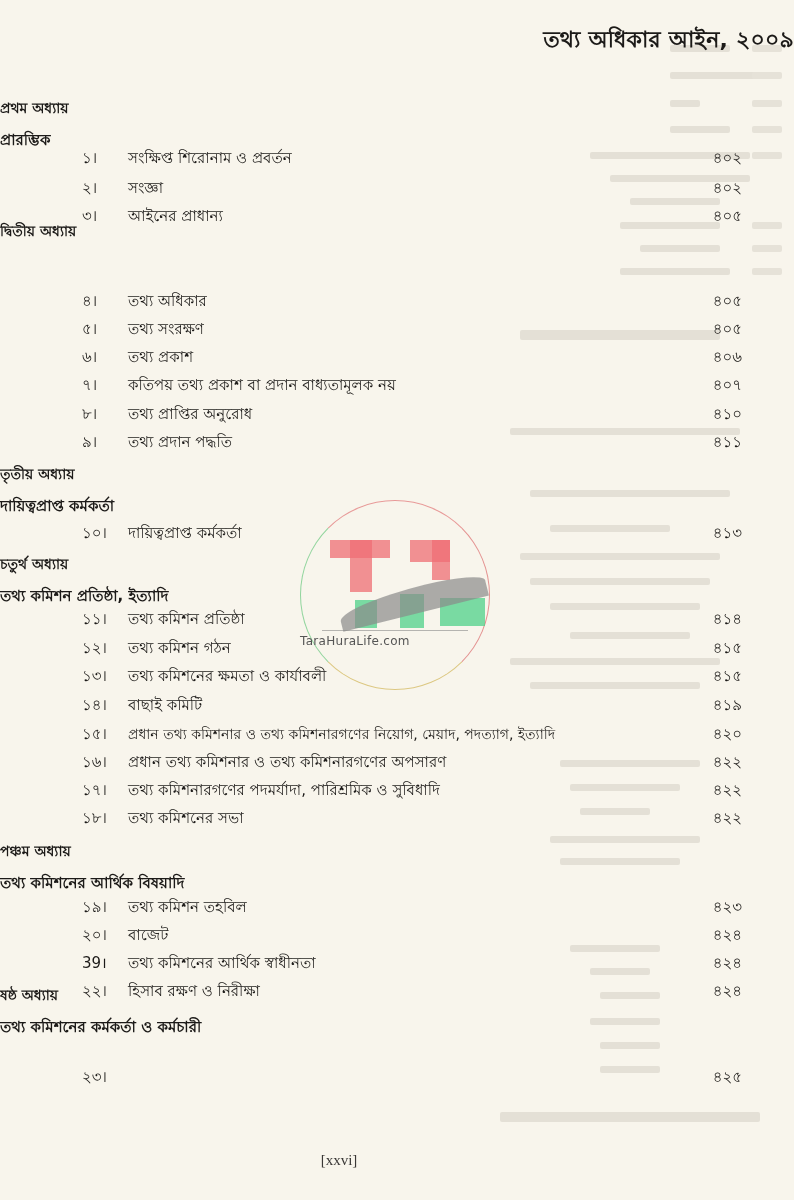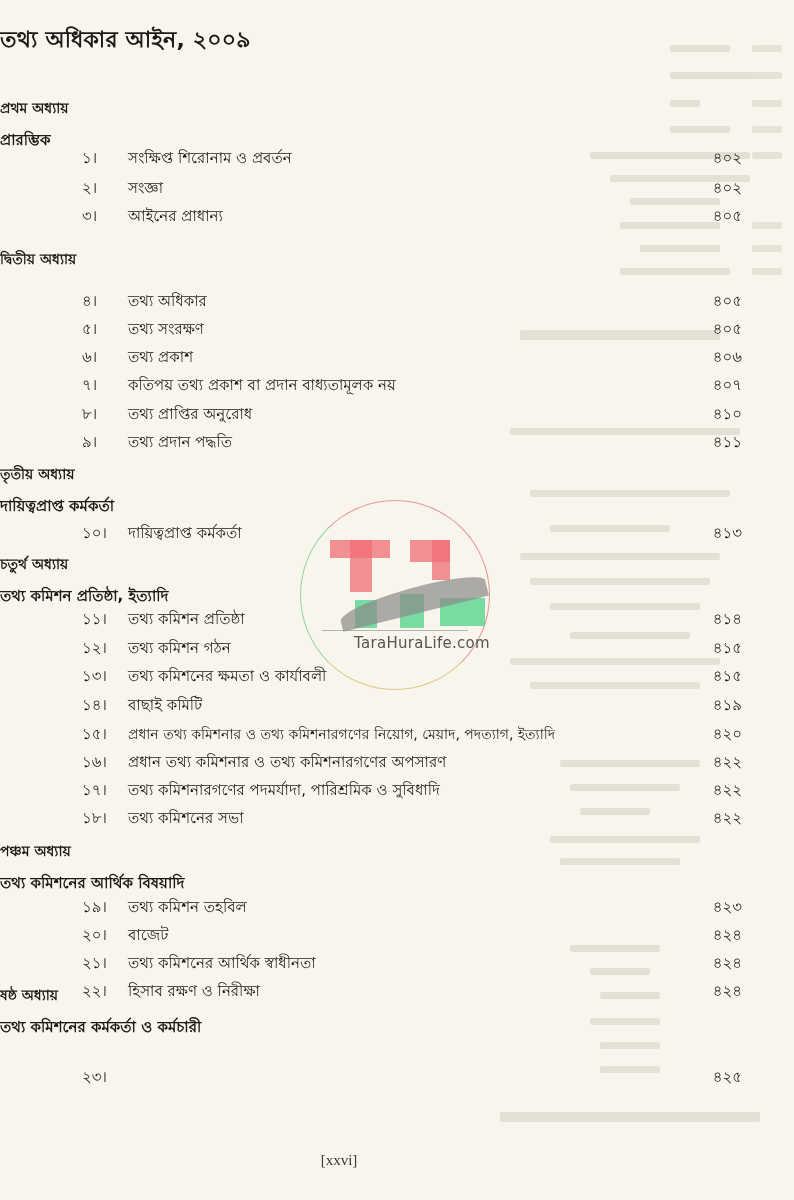--- a/index.html
+++ b/index.html
@@ -11,21 +11,21 @@
       position: relative;
     }
     .page { position: absolute; inset: 0; }
 
     
     .bleed { position: absolute; left: 490px; top: 0; width: 304px; height: 1200px; pointer-events: none; }
     .bleed .bar { position: absolute; height: 7px; background: #e4e0d6; border-radius: 2px; }
     .bleed .num { position: absolute; height: 7px; width: 30px; background: #e6e2d8; border-radius: 2px; }
 
     .title {
-      position: absolute; top: 22px; left: 0; width: 794px; text-align: left;
+      position: absolute; top: 22px; left: 0; width: 794px; text-align: right;
       font-size: 22px; font-weight: bold; letter-spacing: 0.2px;
     }
     .chap { position: absolute; left: 0; width: 794px; text-align: left; font-size: 14px; font-weight: bold; }
     .chap .sub { display: block; margin-top: 7px; font-size: 15px; }
 
     .row { position: absolute; left: 82px; width: 660px; height: 22px; font-size: 15px; line-height: 22px; }
     .row .sn { position: absolute; left: 0; width: 40px; }
     .row .tt { position: absolute; left: 46px; white-space: nowrap; }
     .row .pg { position: absolute; right: 0; width: 50px; text-align: right; }
 
@@ -36,22 +36,22 @@
 
     
     .wm { position: absolute; left: 300px; top: 500px; width: 190px; height: 190px; pointer-events: none; }
     .wm .ring { position: absolute; inset: 0; border-radius: 50%;
       border: 1.5px solid; border-color: #e58a8a #e08080 #d8c070 #7fcf8f; opacity: 0.85; }
     .wm .red { position: absolute; background: #ef6e74; opacity: 0.75; }
     .wm .green { position: absolute; background: #4fd08a; opacity: 0.75; }
     .wm .swoosh { position: absolute; left: 38px; top: 88px; width: 150px; height: 26px; background: #8a8a8a; opacity: 0.7;
       border-radius: 60% 40% 0 0; transform: rotate(-14deg); }
     .wm .line { position: absolute; left: 22px; top: 130px; width: 146px; height: 1px; background: #888; opacity: 0.6; }
-    .wm .site { position: absolute; left: 0; top: 134px; width: 190px; text-align: right;
-      font-family: "DejaVu Sans", sans-serif; font-size: 15px; color: #555; letter-spacing: 0.3px; }
+    .wm .site { position: absolute; left: 0; top: 134px; width: 190px; text-align: left;
+      font-family: "DejaVu Sans", sans-serif; font-size: 12px; color: #555; letter-spacing: 0.3px; }
   </style>
 </head>
 <body>
 
 <div class="page">
 
   <div class="bleed">
     <div class="bar" style="left:180px;top:45px;width:60px"></div>
       <div class="num" style="left:262px;top:45px"></div>
     <div class="bar" style="left:180px;top:72px;width:85px"></div>
@@ -109,21 +109,21 @@
     <span class="sn">২।</span>
     <span class="tt">সংজ্ঞা</span>
     <span class="pg">৪০২</span>
   </div>
   <div class="row" style="top:205px">
     <span class="sn">৩।</span>
     <span class="tt">আইনের প্রাধান্য</span>
     <span class="pg">৪০৫</span>
   </div>
 
-  <div class="chap" style="top:248px">
+  <div class="chap" style="top:220px">
     <span>দ্বিতীয় অধ্যায়</span>
   </div>
   <div class="row" style="top:290px">
     <span class="sn">৪।</span>
     <span class="tt">তথ্য অধিকার</span>
     <span class="pg">৪০৫</span>
   </div>
   <div class="row" style="top:318px">
     <span class="sn">৫।</span>
     <span class="tt">তথ্য সংরক্ষণ</span>
@@ -227,21 +227,21 @@
     <span class="sn">১৯।</span>
     <span class="tt">তথ্য কমিশন তহবিল</span>
     <span class="pg">৪২৩</span>
   </div>
   <div class="row" style="top:924px">
     <span class="sn">২০।</span>
     <span class="tt">বাজেট</span>
     <span class="pg">৪২৪</span>
   </div>
   <div class="row" style="top:952px">
-    <span class="sn">২১।</span>
+    <span class="sn">39।</span>
     <span class="tt">তথ্য কমিশনের আর্থিক স্বাধীনতা</span>
     <span class="pg">৪২৪</span>
   </div>
   <div class="row" style="top:980px">
     <span class="sn">২২।</span>
     <span class="tt">হিসাব রক্ষণ ও নিরীক্ষা</span>
     <span class="pg">৪২৪</span>
   </div>
 
   <div class="chap" style="top:984px">

